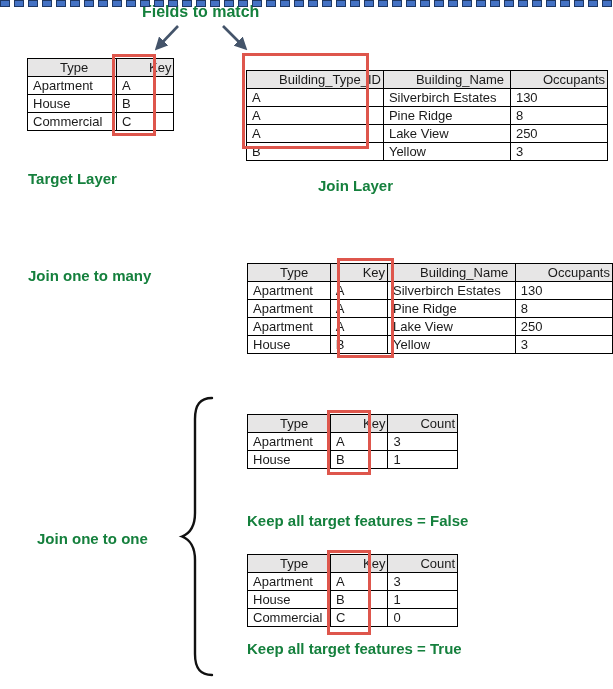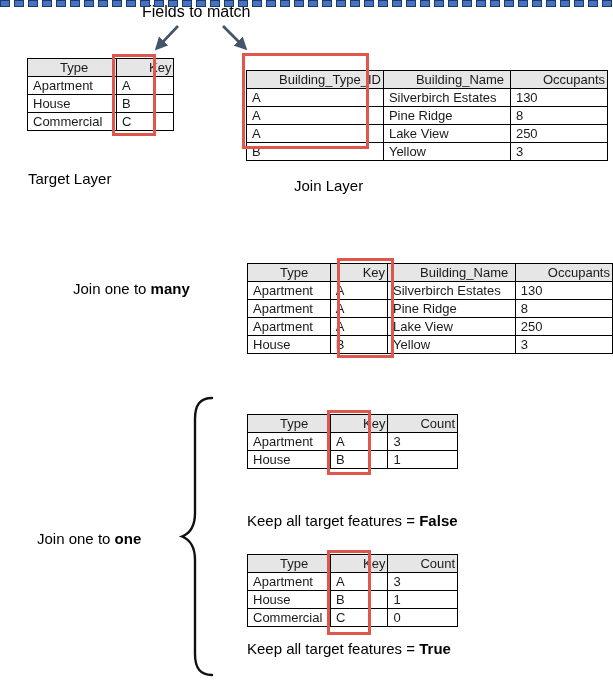--- a/index.html
+++ b/index.html
@@ -7,21 +7,21 @@
     position: relative;
     width: 613px; height: 689px;
     background: #ffffff;
     font-family: "Liberation Sans", sans-serif;
     color: #1a1a1a;
     overflow: hidden;
   }
   .abs { position: absolute; }
 
   
-  .lbl { font-size: 15px; white-space: nowrap; color: #000000; }
+  .lbl { font-size: 15px; white-space: nowrap; color: #15803d; font-weight: bold; }
   .title { font-size: 16px; }
 
   
   table.dt { border-collapse: collapse; table-layout: fixed; background: #fff; font-size: 13px; }
   .dt th, .dt td {
     border: 1px solid #000;
     padding: 0 2px 0 5px;
     height: 17px;
     font-weight: 400;
     text-align: left;
@@ -123,21 +123,21 @@
           <td>Lake View</td>
           <td>250</td>
         </tr>
         <tr>
           <td>B</td>
           <td>Yellow</td>
           <td>3</td>
         </tr>
       </tbody>
     </table>
-  <div class="abs lbl" style="left:294px; top:177px;">Join Layer</div>
+  <div class="abs lbl" style="left:318px; top:177px;">Join Layer</div>
 
   <div id="divider" class="abs">
       <span class="dash"></span>
       <span class="dash"></span>
       <span class="dash"></span>
       <span class="dash"></span>
       <span class="dash"></span>
       <span class="dash"></span>
       <span class="dash"></span>
       <span class="dash"></span>
@@ -172,21 +172,21 @@
       <span class="dash"></span>
       <span class="dash"></span>
       <span class="dash"></span>
       <span class="dash"></span>
       <span class="dash"></span>
       <span class="dash"></span>
       <span class="dash"></span>
       <span class="dash"></span>
     </div>
 
-  <div class="abs lbl" style="left:28px; top:280px;margin-left:45px;"><span>Join one to </span><b>many</b></div>
+  <div class="abs lbl" style="left:28px; top:267px;"><span>Join one to </span><b>many</b></div>
 
   <table class="dt abs" style="left:247px; top:263px;">
     <colgroup>
         <col style="width:93px">
         <col style="width:52px">
         <col style="width:131px">
         <col style="width:74px">
       </colgroup>
   <thead>
         <tr>

